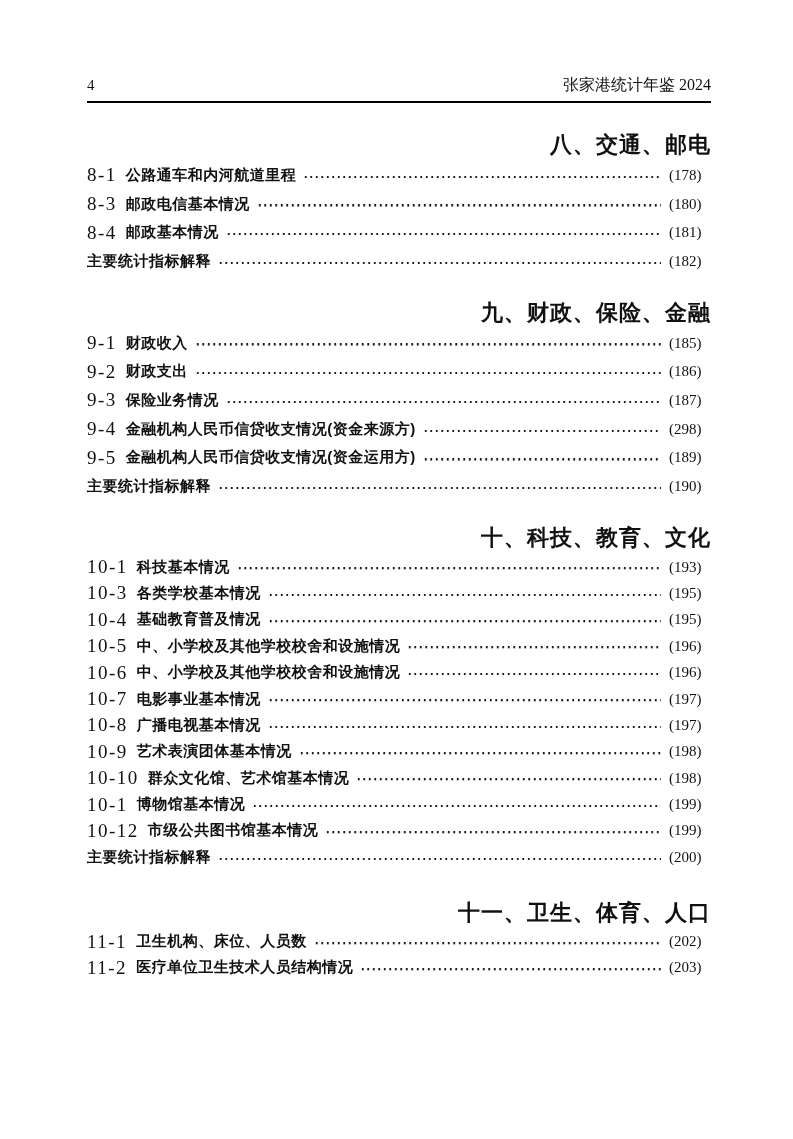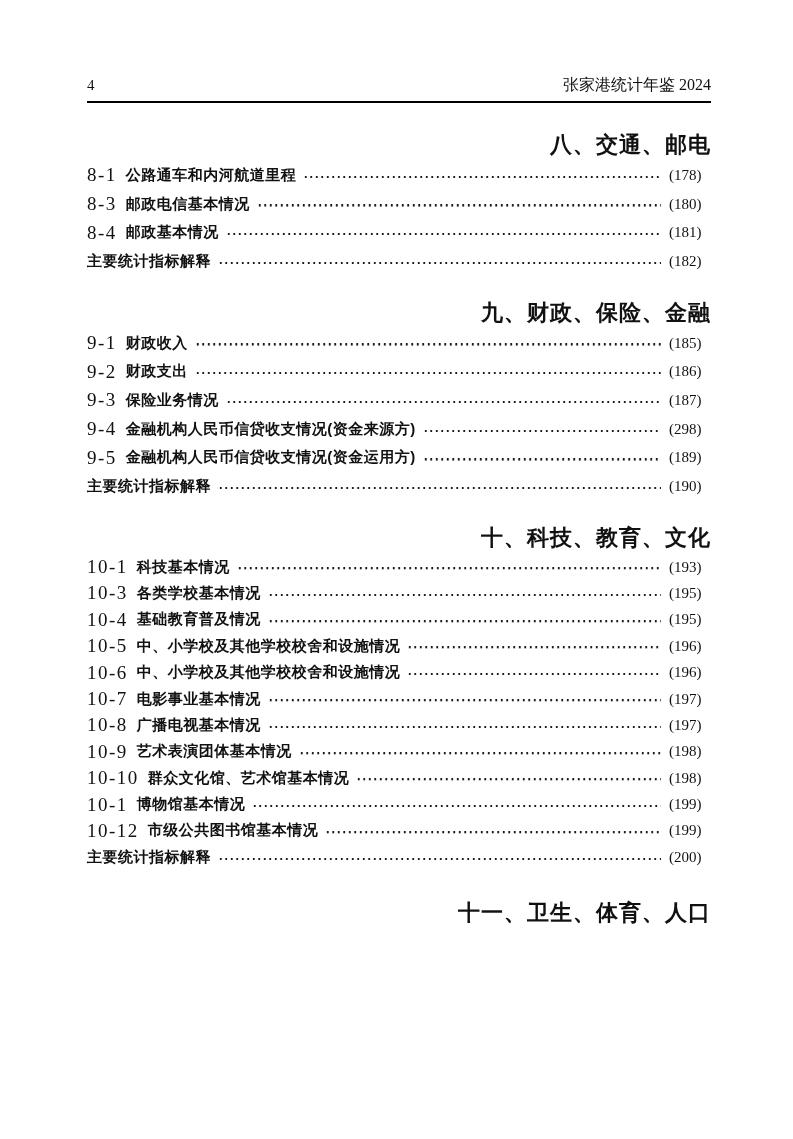--- a/index.html
+++ b/index.html
@@ -266,15 +266,30 @@
 
     <span class="title">主要统计指标解释</span>
     <span class="leader"></span>
     <span class="pg">(200)</span>
   </div>
 </div>
   </section>
 
   <section class="toc-section">
     <h2 class="section-title">十一、卫生、体育、人口</h2>
+    <div class="entries">
+  <div class="entry">
+    <span class="num">11-1</span>
+    <span class="title">卫生机构、床位、人员数</span>
+    <span class="leader"></span>
+    <span class="pg">(202)</span>
+  </div>
+
+  <div class="entry">
+    <span class="num">11-2</span>
+    <span class="title">医疗单位卫生技术人员结构情况</span>
+    <span class="leader"></span>
+    <span class="pg">(203)</span>
+  </div>
+</div>
   </section>
 </div>
 </main>
 
 </body></html>

